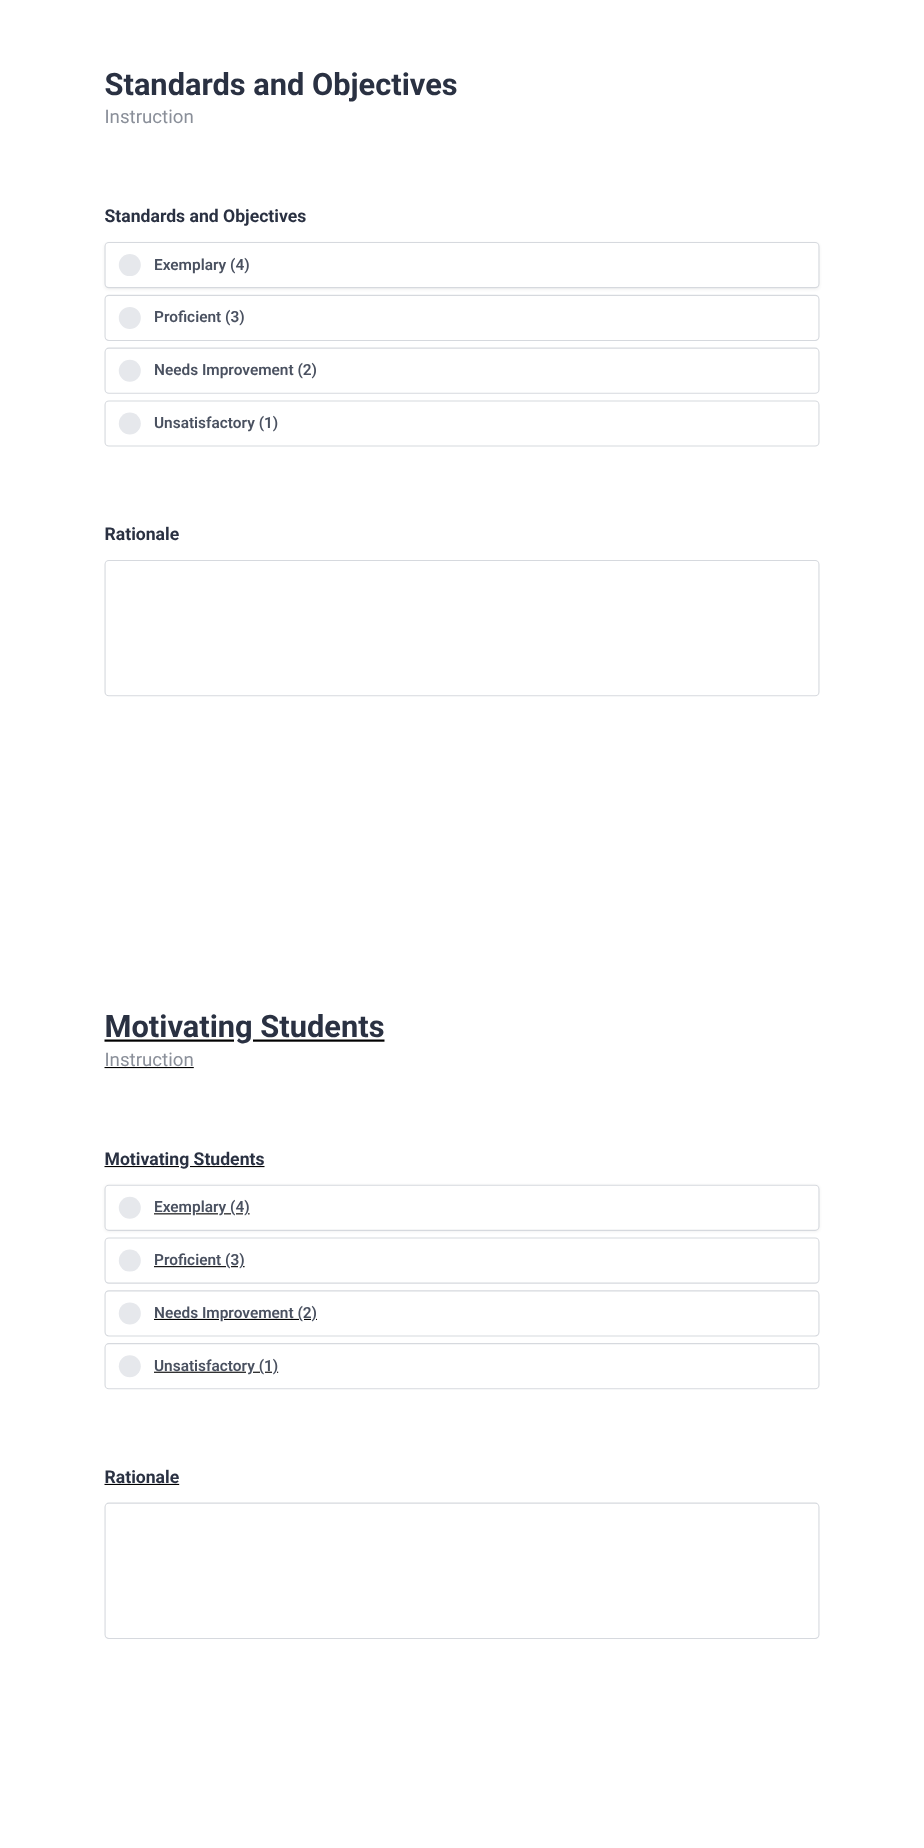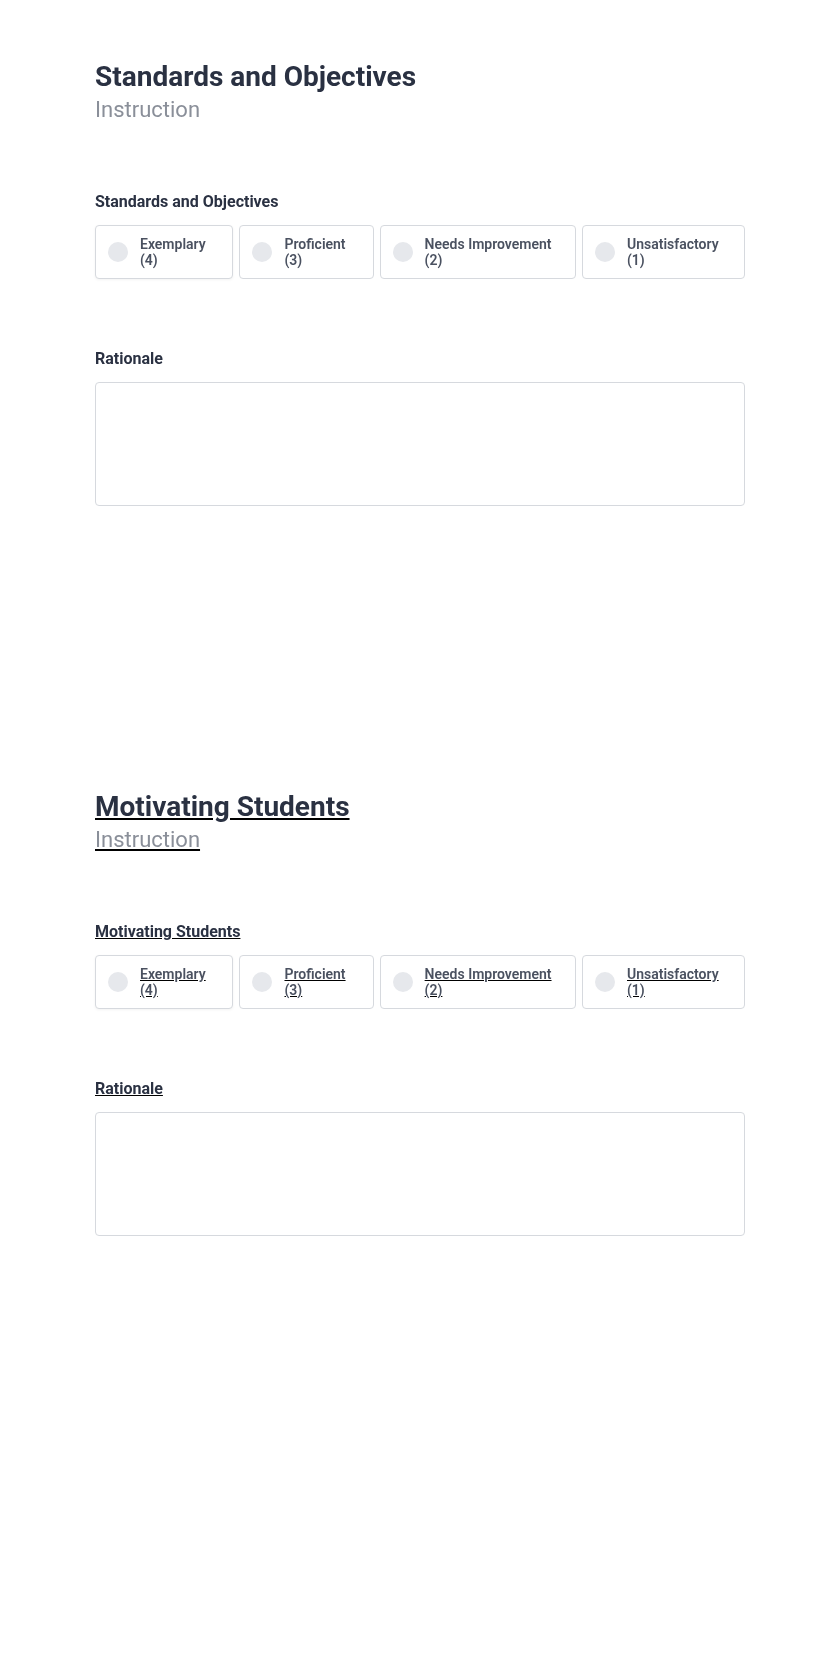--- a/index.html
+++ b/index.html
@@ -20,33 +20,33 @@
       margin-bottom: 60px;
       text-decoration: underline;
     }
     .section-title {
       font-size: 28px;
       font-weight: 700;
       color: #2a3142;
       margin-bottom: 4px;
     }
     .section-subtitle {
-      font-size: 22px;
+      font-size: 17px;
       color: #8a8f99;
       margin-bottom: 70px;
     }
     .question-label {
       font-size: 16px;
       font-weight: 700;
       color: #2a3142;
       margin-bottom: 14px;
     }
     .options {
       display: flex;
-      flex-direction: row;
+      flex-direction: column;
       gap: 6px;
       margin-bottom: 70px;
       justify-content: space-between;
     }
     .option {
       display: flex;
       align-items: center;
       border: 1px solid #d6d9de;
       border-radius: 4px;
       padding: 10px 12px;

